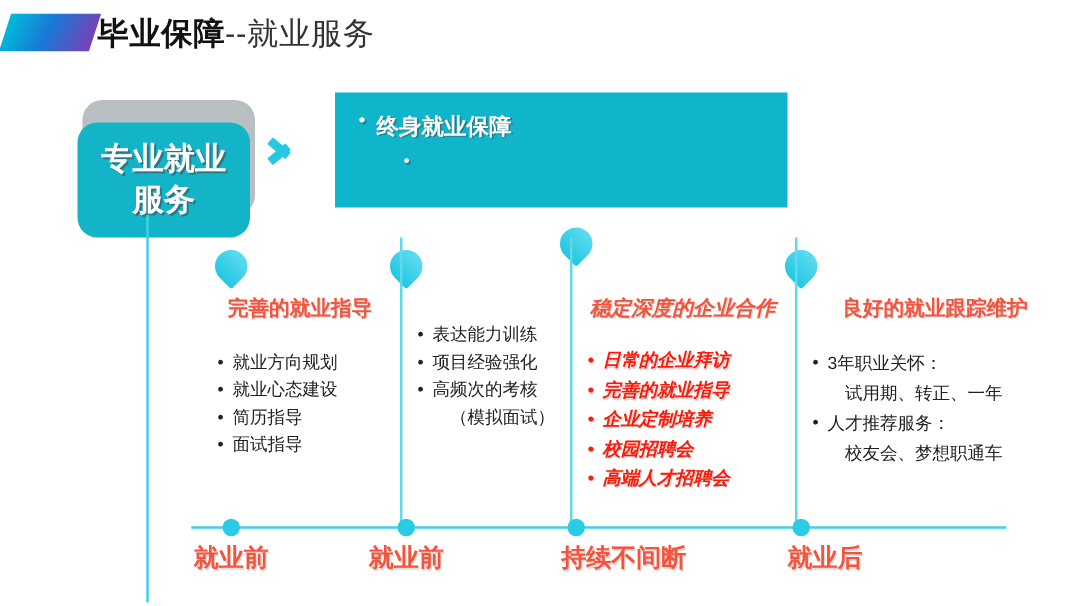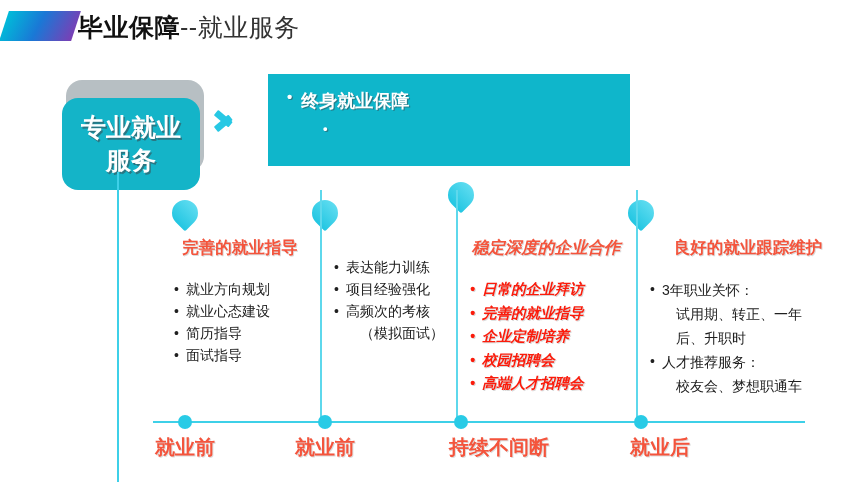--- a/index.html
+++ b/index.html
@@ -365,23 +365,20 @@
       <div class="col-head">良好的就业跟踪维护</div>
       <div class="col-body">
         <ul>
           <li>
               <span class="bullet">•</span>
               <span class="txt">3年职业关怀：</span>
             </li>
           <li class="sub">
               <span class="txt">试用期、转正、一年</span>
             </li>
-          <li class="sub">
-              <span class="txt">后、升职时</span>
-            </li>
           <li>
               <span class="bullet">•</span>
               <span class="txt">人才推荐服务：</span>
             </li>
           <li class="sub">
               <span class="txt">校友会、梦想职通车</span>
             </li>
         </ul>
       </div>
     </div>

